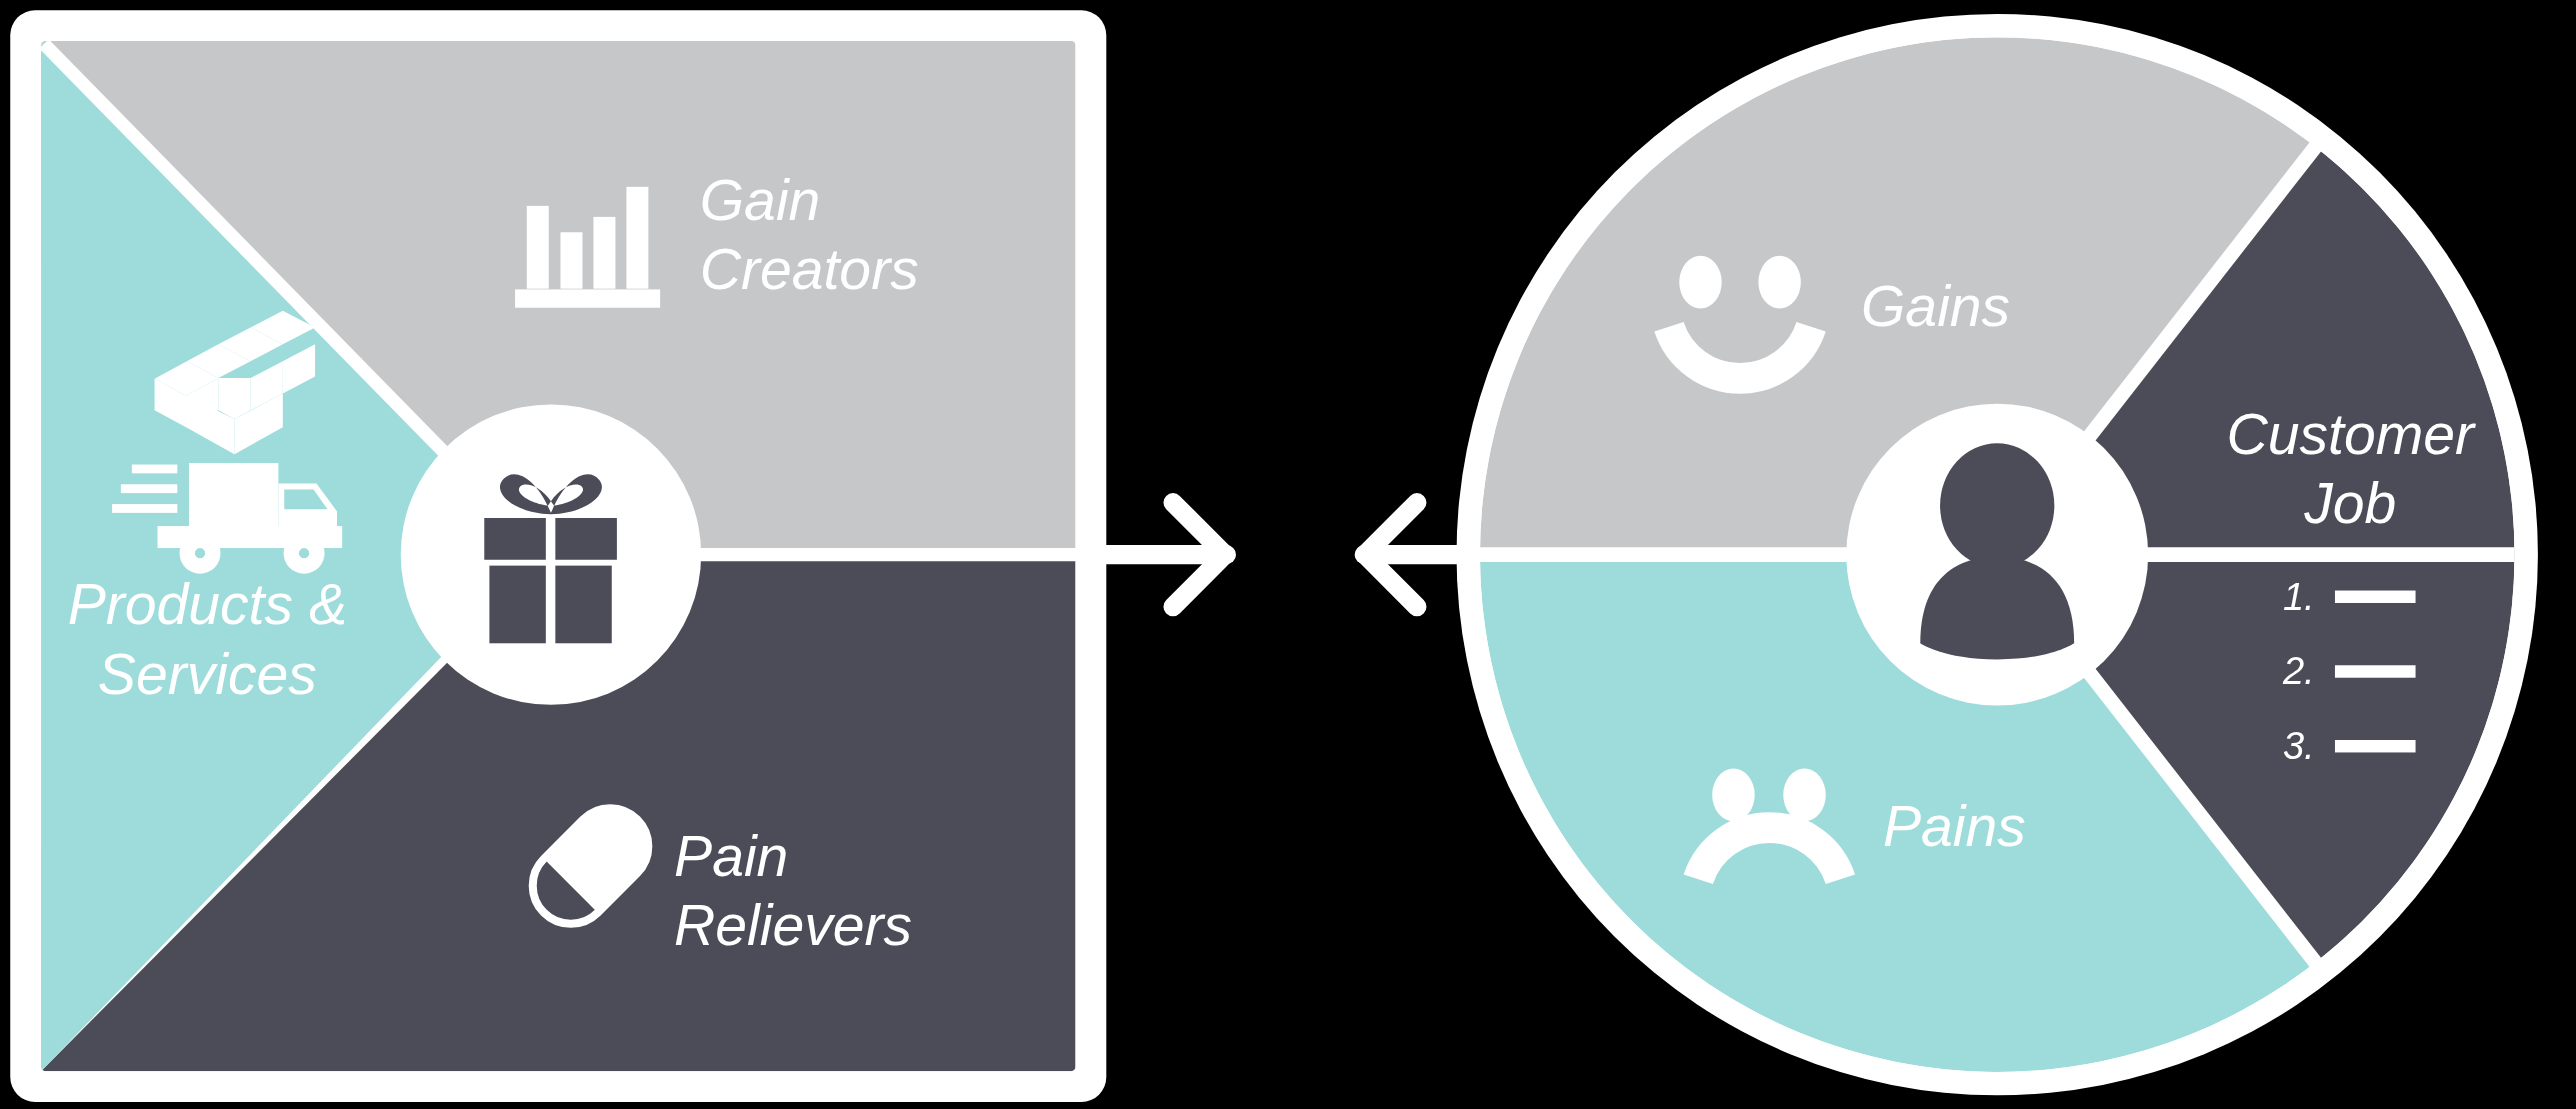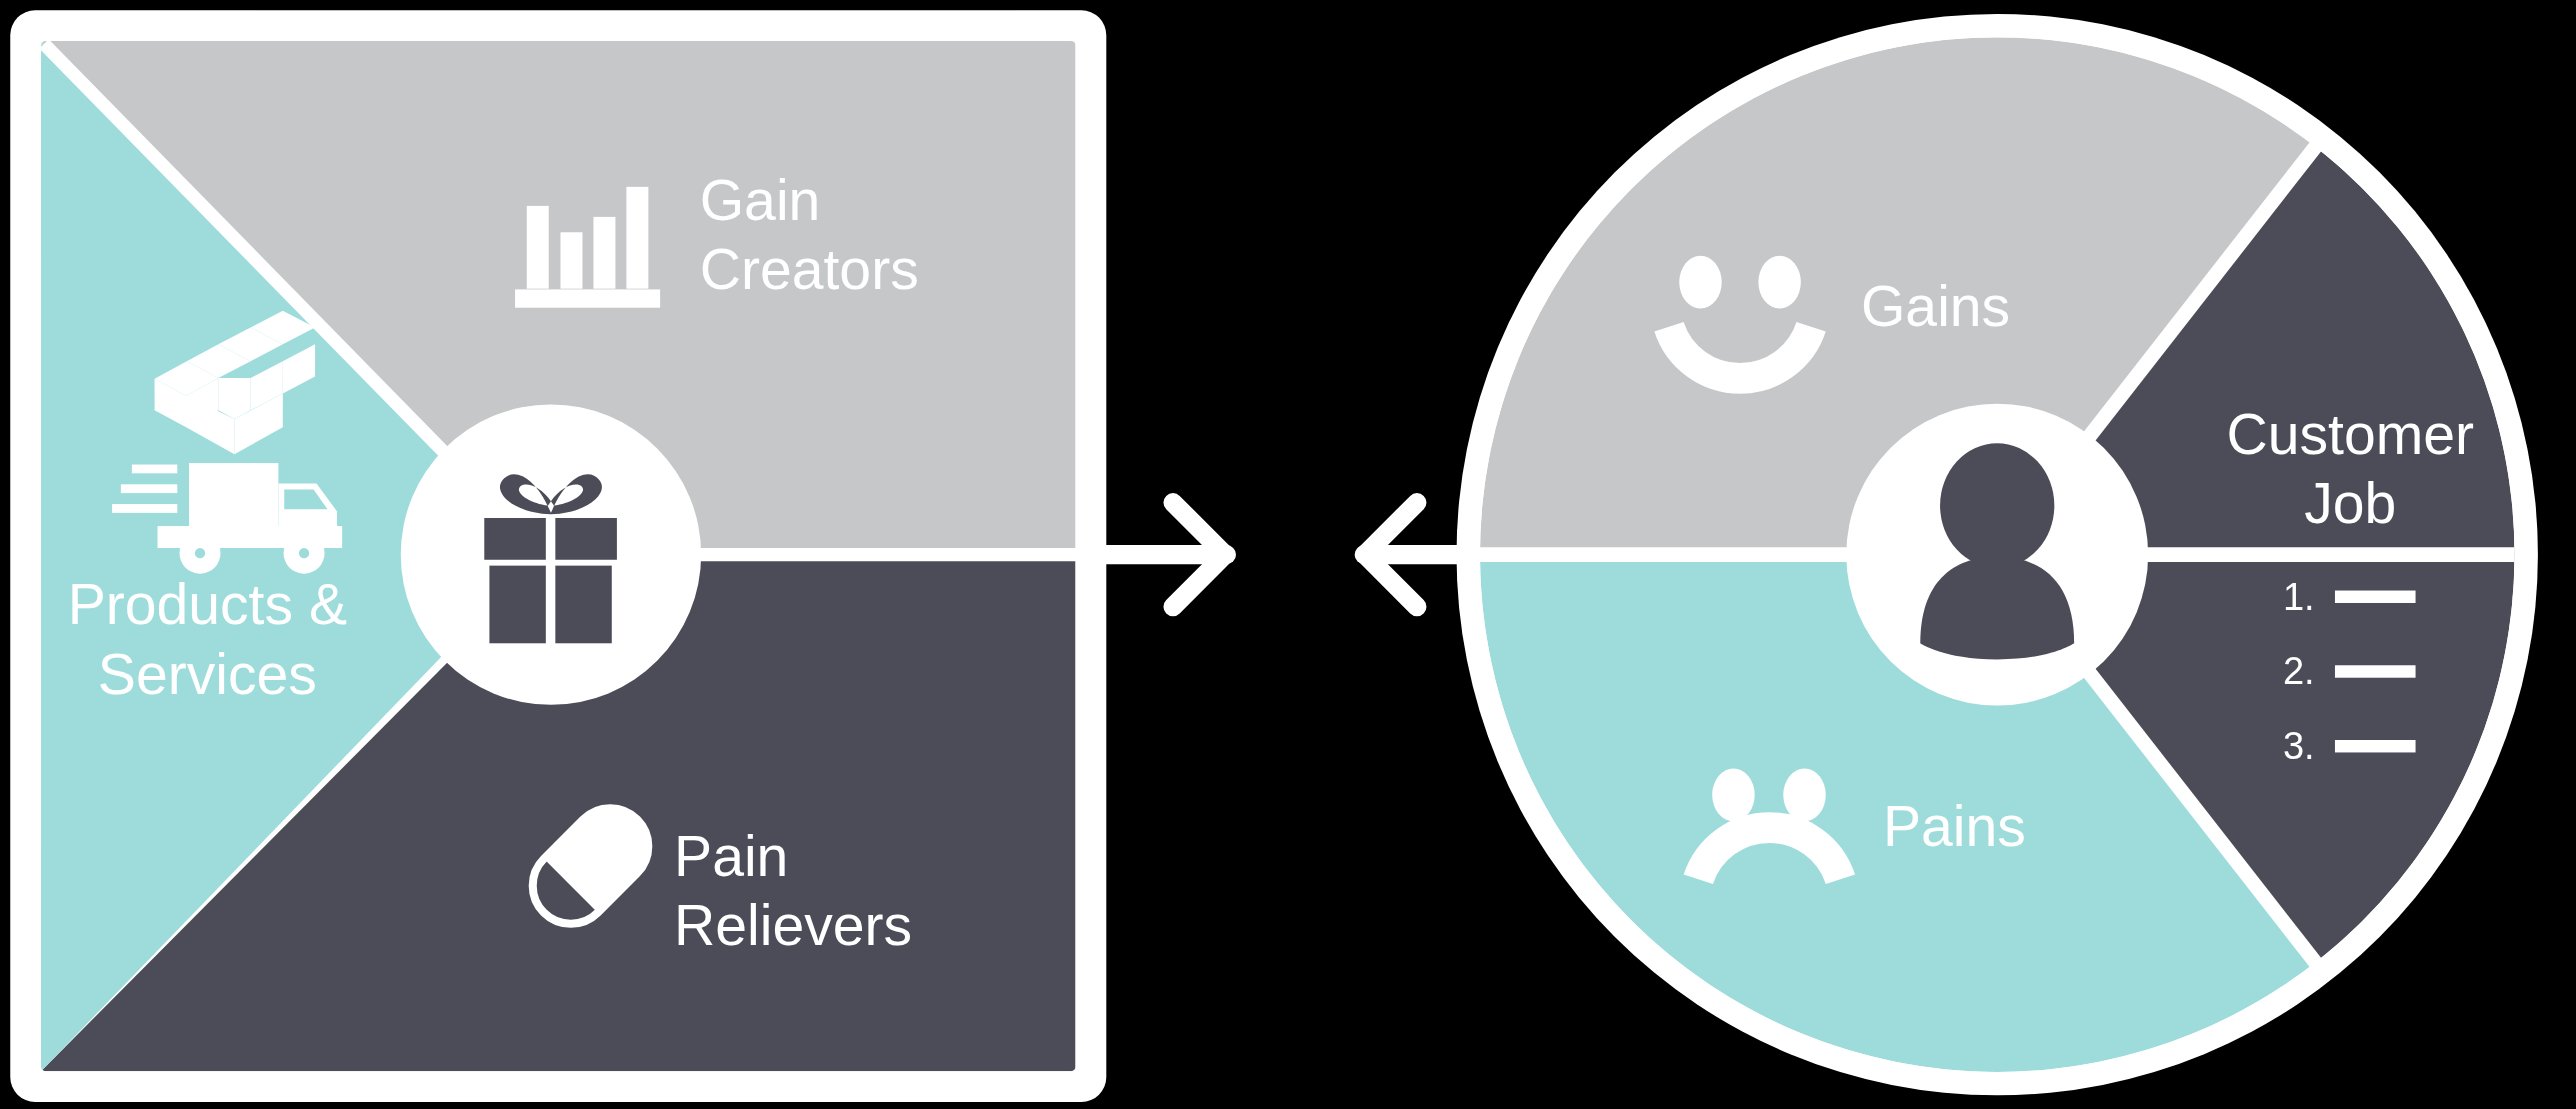--- a/index.html
+++ b/index.html
@@ -11,20 +11,21 @@
     width: 2576px;
     height: 1110px;
     font-family: "Liberation Sans", sans-serif;
     overflow: hidden;
   }
   #canvas {
     position: relative;
     width: 2037px;
     height: 1110px;
     background: #000000;
+    font-style: italic;
   }
   .vpc-svg {
     position: absolute;
     top: 0;
     left: 0;
     width: 2576px;
     height: 1110px;
   }
   .lbl {
     fill: #FFFFFF;

